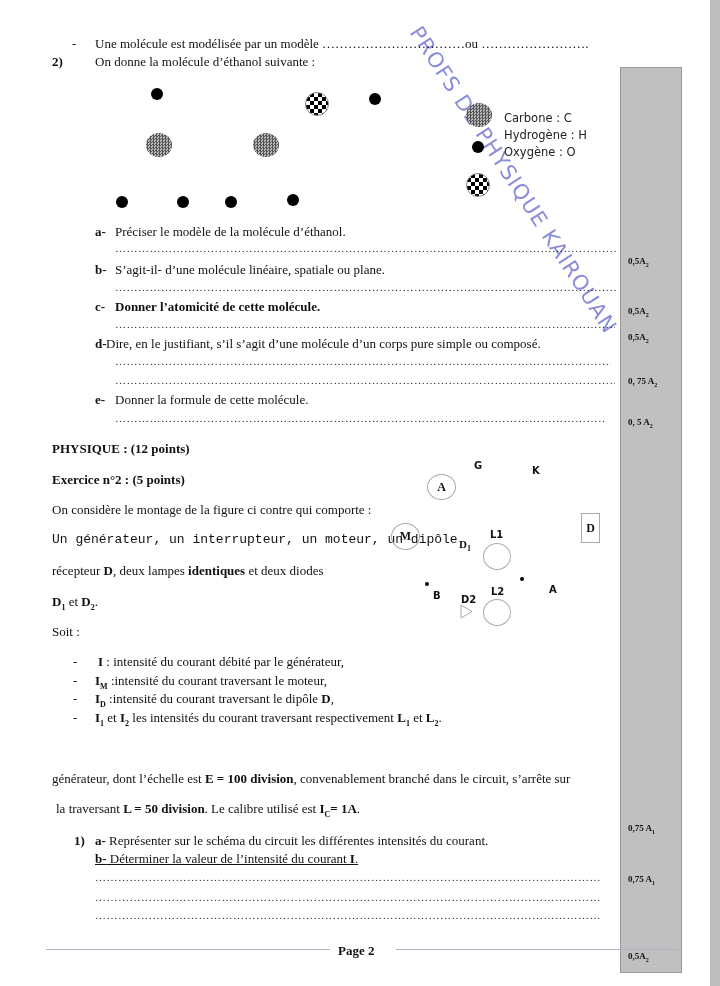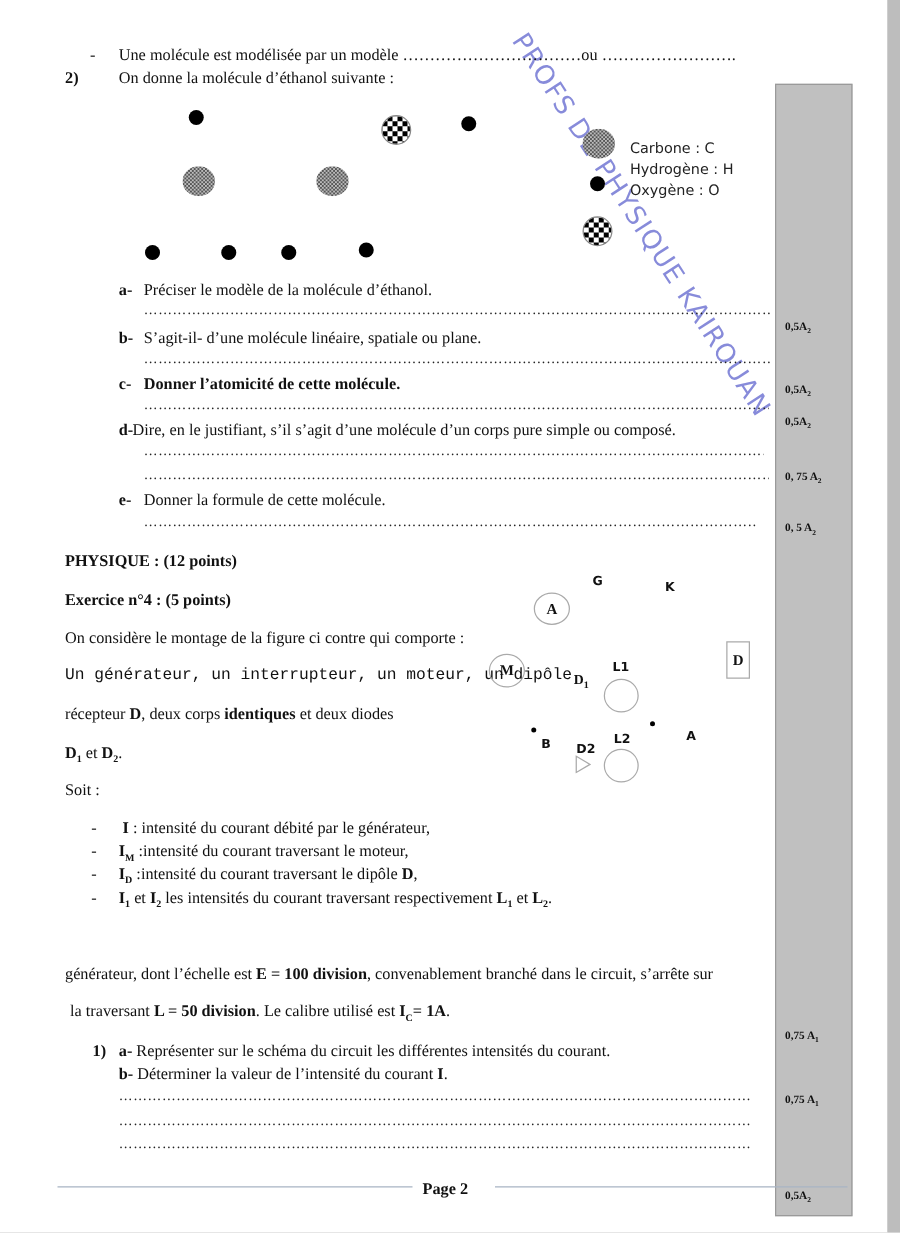--- a/index.html
+++ b/index.html
@@ -93,42 +93,42 @@
   <span class="mark" style="top:256px;"><span>0,5A</span><sub>2</sub></span>
   <span class="mark" style="top:306px;"><span>0,5A</span><sub>2</sub></span>
   <span class="mark" style="top:332px;"><span>0,5A</span><sub>2</sub></span>
   <span class="mark" style="top:376px;"><span>0, 75 A</span><sub>2</sub></span>
   <span class="mark" style="top:417px;"><span>0, 5 A</span><sub>2</sub></span>
   <span class="mark" style="top:823px;"><span>0,75 A</span><sub>1</sub></span>
   <span class="mark" style="top:874px;"><span>0,75 A</span><sub>1</sub></span>
   <span class="mark" style="top:951px;"><span>0,5A</span><sub>2</sub></span>
 
   <span class="t b" style="left:52px;top:441px;">PHYSIQUE : (12 points)</span>
-  <span class="t b" style="left:52px;top:472px;">Exercice n°4 : (5 points)</span>
+  <span class="t b" style="left:52px;top:472px;">Exercice n°2 : (5 points)</span>
   <span class="t" style="left:52px;top:502px;">On considère le montage de la figure ci contre qui comporte :</span>
   <span class="t" style="left:52px;top:532px;font-family:Liberation Mono, monospace;">Un générateur, un interrupteur, un moteur, un dipôle</span>
-  <span class="t" style="left:52px;top:563px;"><span>récepteur </span><b>D</b><span>, deux corps </span><b>identiques</b><span> et deux diodes</span></span>
+  <span class="t" style="left:52px;top:563px;"><span>récepteur </span><b>D</b><span>, deux lampes </span><b>identiques</b><span> et deux diodes</span></span>
   <span class="t" style="left:52px;top:594px;"><b>D</b><sub class="b">1</sub><span> et </span><b>D</b><sub class="b">2</sub><span>.</span></span>
   <span class="t" style="left:52px;top:624px;">Soit :</span>
 
   <span class="t" style="left:73px;top:654px;">-</span>
   <span class="t" style="left:98px;top:654px;"><b>I</b><span> : intensité du courant débité par le générateur,</span></span>
   <span class="t" style="left:73px;top:673px;">-</span>
   <span class="t" style="left:95px;top:673px;"><b>I</b><sub class="b">M</sub><span> :intensité du courant traversant le moteur,</span></span>
   <span class="t" style="left:73px;top:691px;">-</span>
   <span class="t" style="left:95px;top:691px;"><b>I</b><sub class="b">D</sub><span> :intensité du courant traversant le dipôle </span><b>D</b><span>,</span></span>
   <span class="t" style="left:73px;top:710px;">-</span>
   <span class="t" style="left:95px;top:710px;text-align:center;"><b>I</b><sub class="b">1</sub><span> et </span><b>I</b><sub class="b">2</sub><span> les intensités du courant traversant respectivement </span><b>L</b><sub class="b">1</sub><span> et </span><b>L</b><sub class="b">2</sub><span>.</span></span>
 
   <span class="t" style="left:52px;top:771px;"><span>générateur, dont l’échelle est </span><b>E = 100 division</b><span>, convenablement branché dans le circuit, s’arrête sur</span></span>
   <span class="t" style="left:56px;top:801px;"><span>la traversant </span><b>L = 50 division</b><span>. Le calibre utilisé est </span><b>I</b><sub class="b">C</sub><b>= 1A</b><span>.</span></span>
 
   <span class="t b" style="left:74px;top:833px;">1)</span>
   <span class="t" style="left:95px;top:833px;"><b>a-</b><span> Représenter sur le schéma du circuit les différentes intensités du courant.</span></span>
-  <span class="t" style="left:95px;top:851px;"><b>b-</b><span> Déterminer la valeur de l’intensité du courant </span><b>I</b><span>.</span></span>
+  <span class="t" style="left:95px;top:851px;text-decoration:underline;"><b>b-</b><span> Déterminer la valeur de l’intensité du courant </span><b>I</b><span>.</span></span>
   <div class="dots" style="left:95px;top:871px;width:524px;">……………………………………………………………………………………………………………………</div>
   <div class="dots" style="left:95px;top:891px;width:520px;">……………………………………………………………………………………………………………………</div>
   <div class="dots" style="left:95px;top:909px;width:524px;">……………………………………………………………………………………………………………………</div>
 
   <div>
     <span class="lbl" style="left:474px;top:460px;">G</span>
     <span class="lbl" style="left:532px;top:465px;">K</span>
     <div class="circ" style="left:427px;top:474px;width:29px;height:26px;">
         <span style="font-family:'Liberation Serif',serif;">A</span>
       </div>

